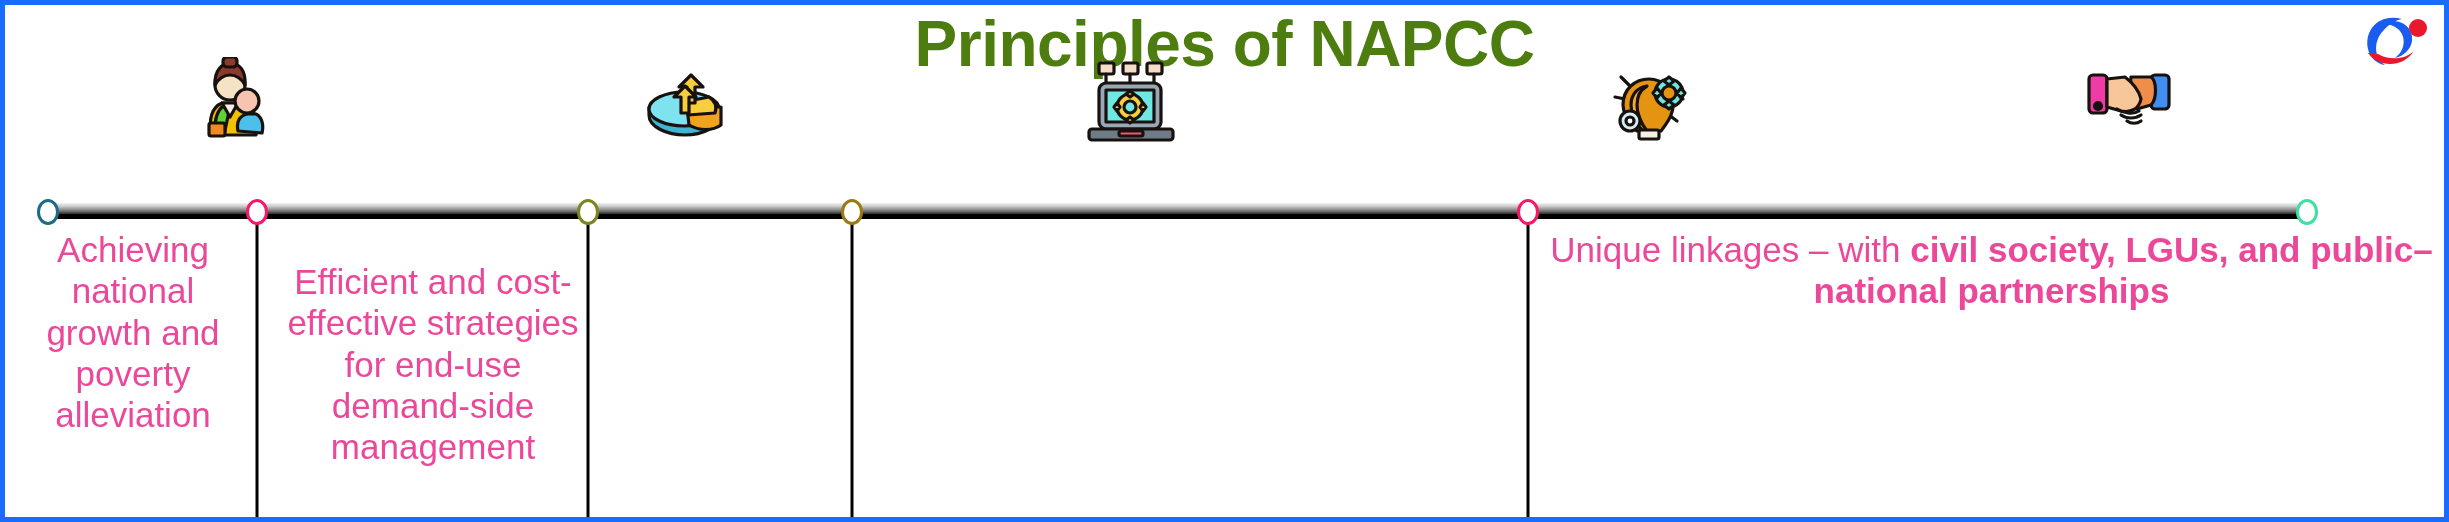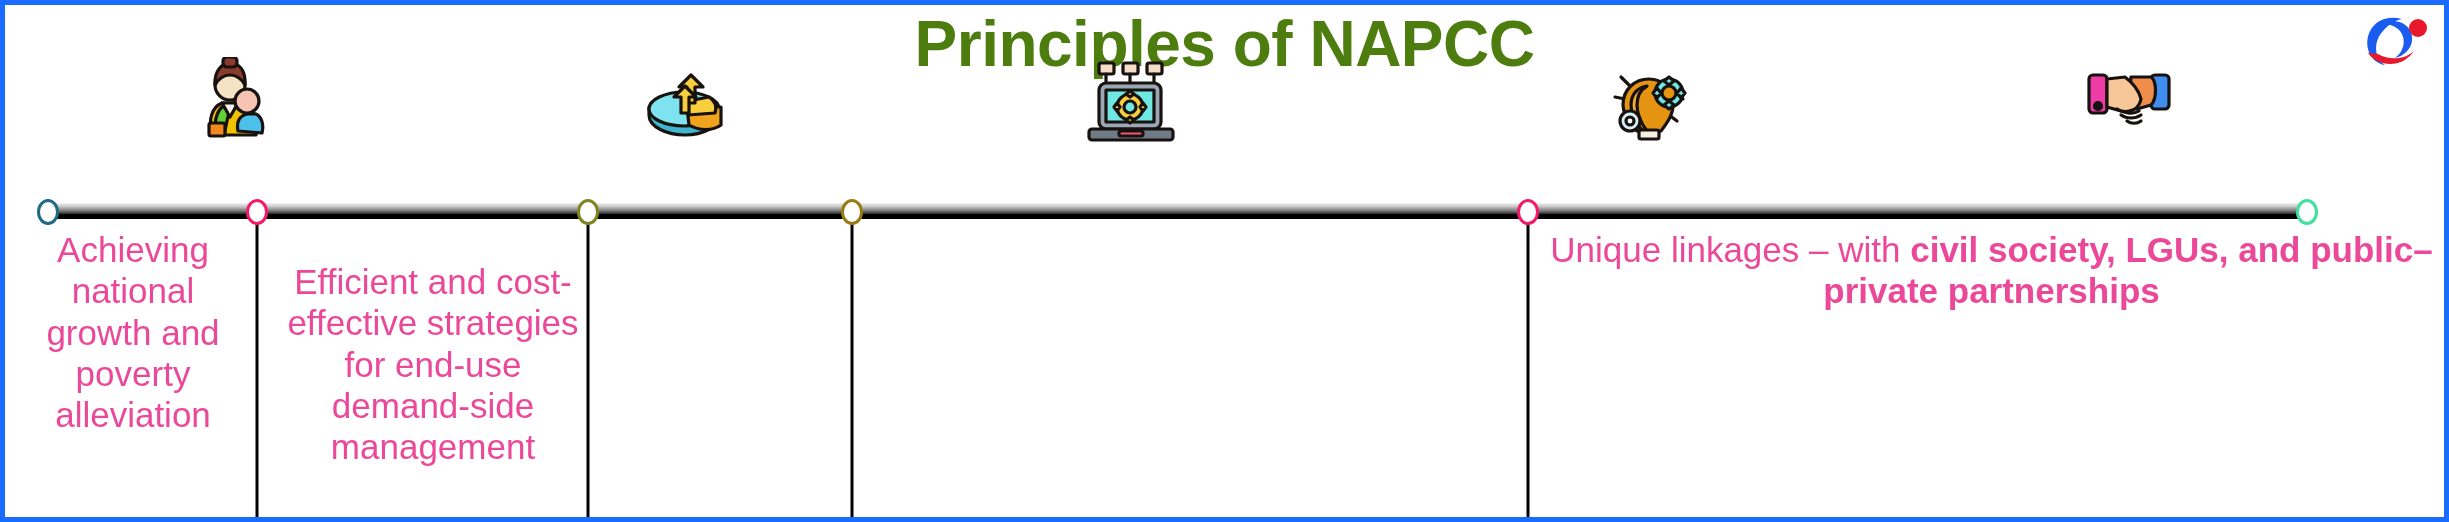--- a/index.html
+++ b/index.html
@@ -194,15 +194,15 @@
   <div class="marker" style="left:1523px;border-color:#f4196b;"></div>
   <div class="marker" style="left:2302px;border-color:#3fe0a0;"></div>
 
   <div class="vline" style="left:252px;"></div>
   <div class="vline" style="left:583px;"></div>
   <div class="vline" style="left:847px;"></div>
   <div class="vline" style="left:1523px;"></div>
 
   <div class="col" style="left:10px;  width:236px;">Achieving national growth and poverty alleviation</div>
   <div class="col" style="left:268px; width:320px;margin-top:32px;">Efficient and cost-effective strategies for end-use demand-side management</div>
-  <div class="col" style="left:1529px;width:915px;">Unique linkages – with <b>civil society, LGUs, and public–private partnerships</b></div>
+  <div class="col" style="left:1529px;width:915px;">Unique linkages – with <b>civil society, LGUs, and public–national partnerships</b></div>
 
 </div>
 
 </body></html>

